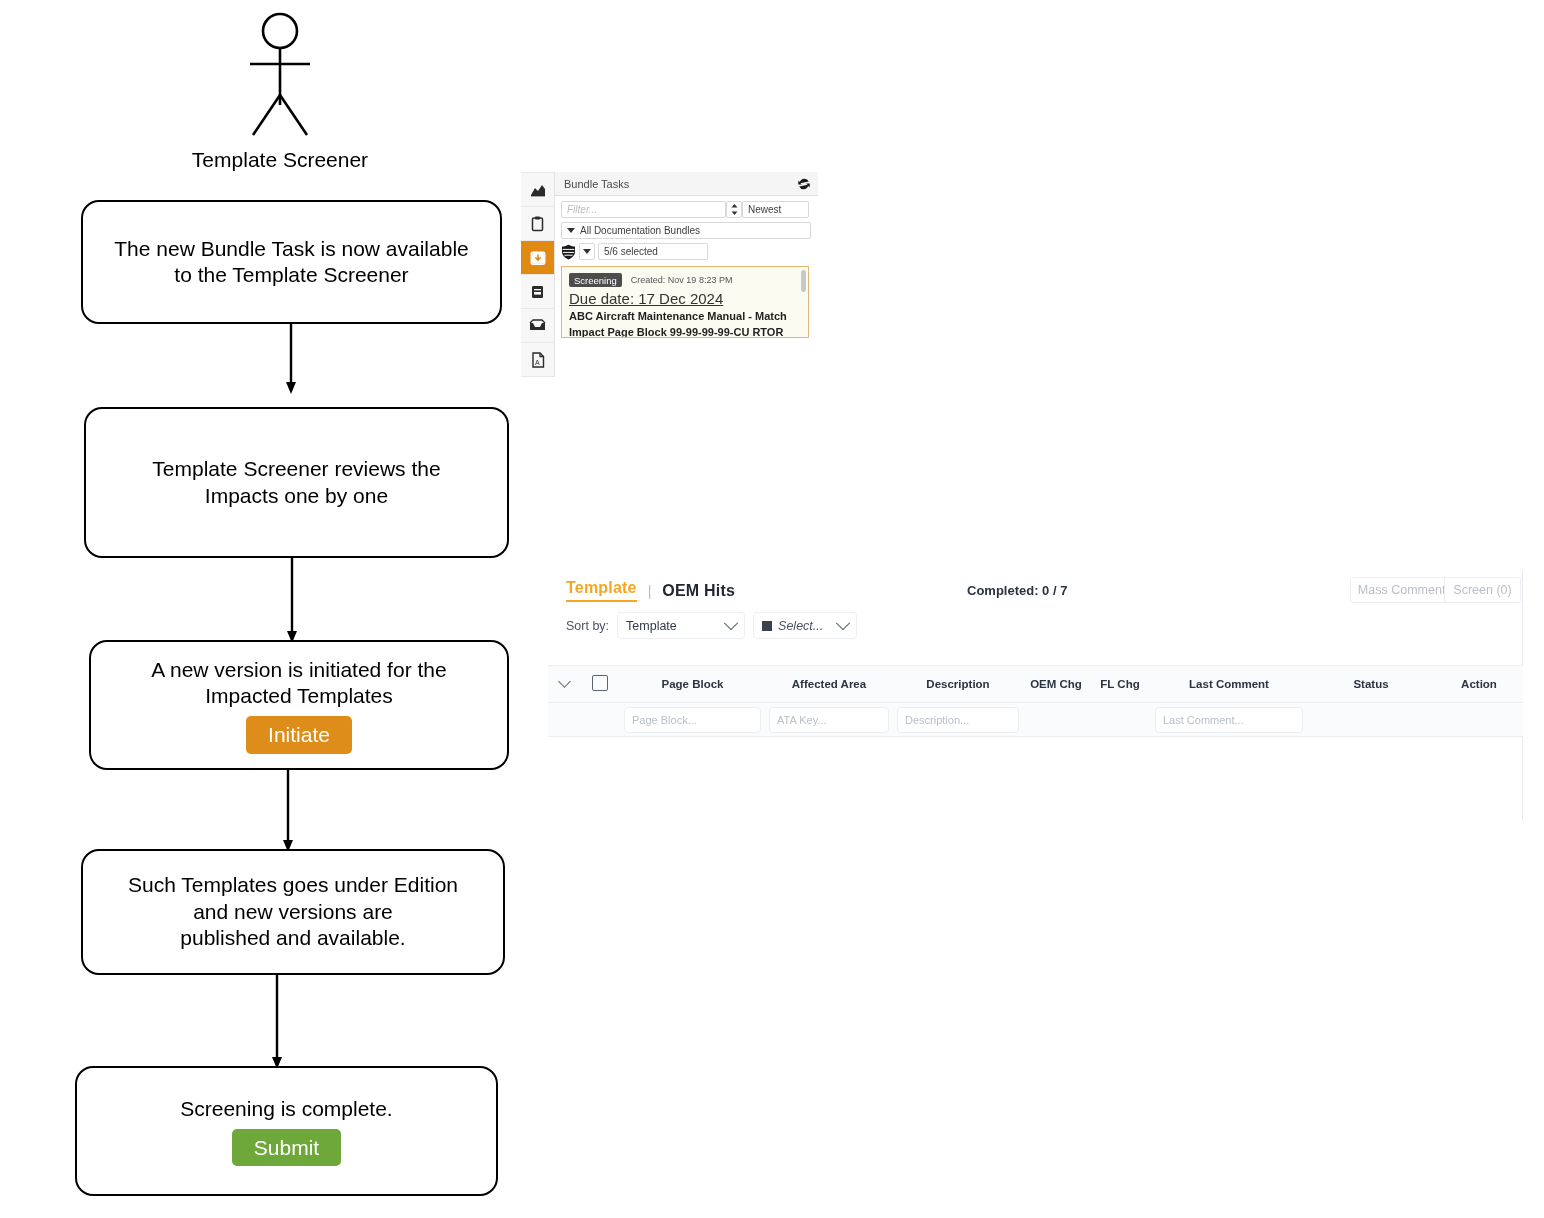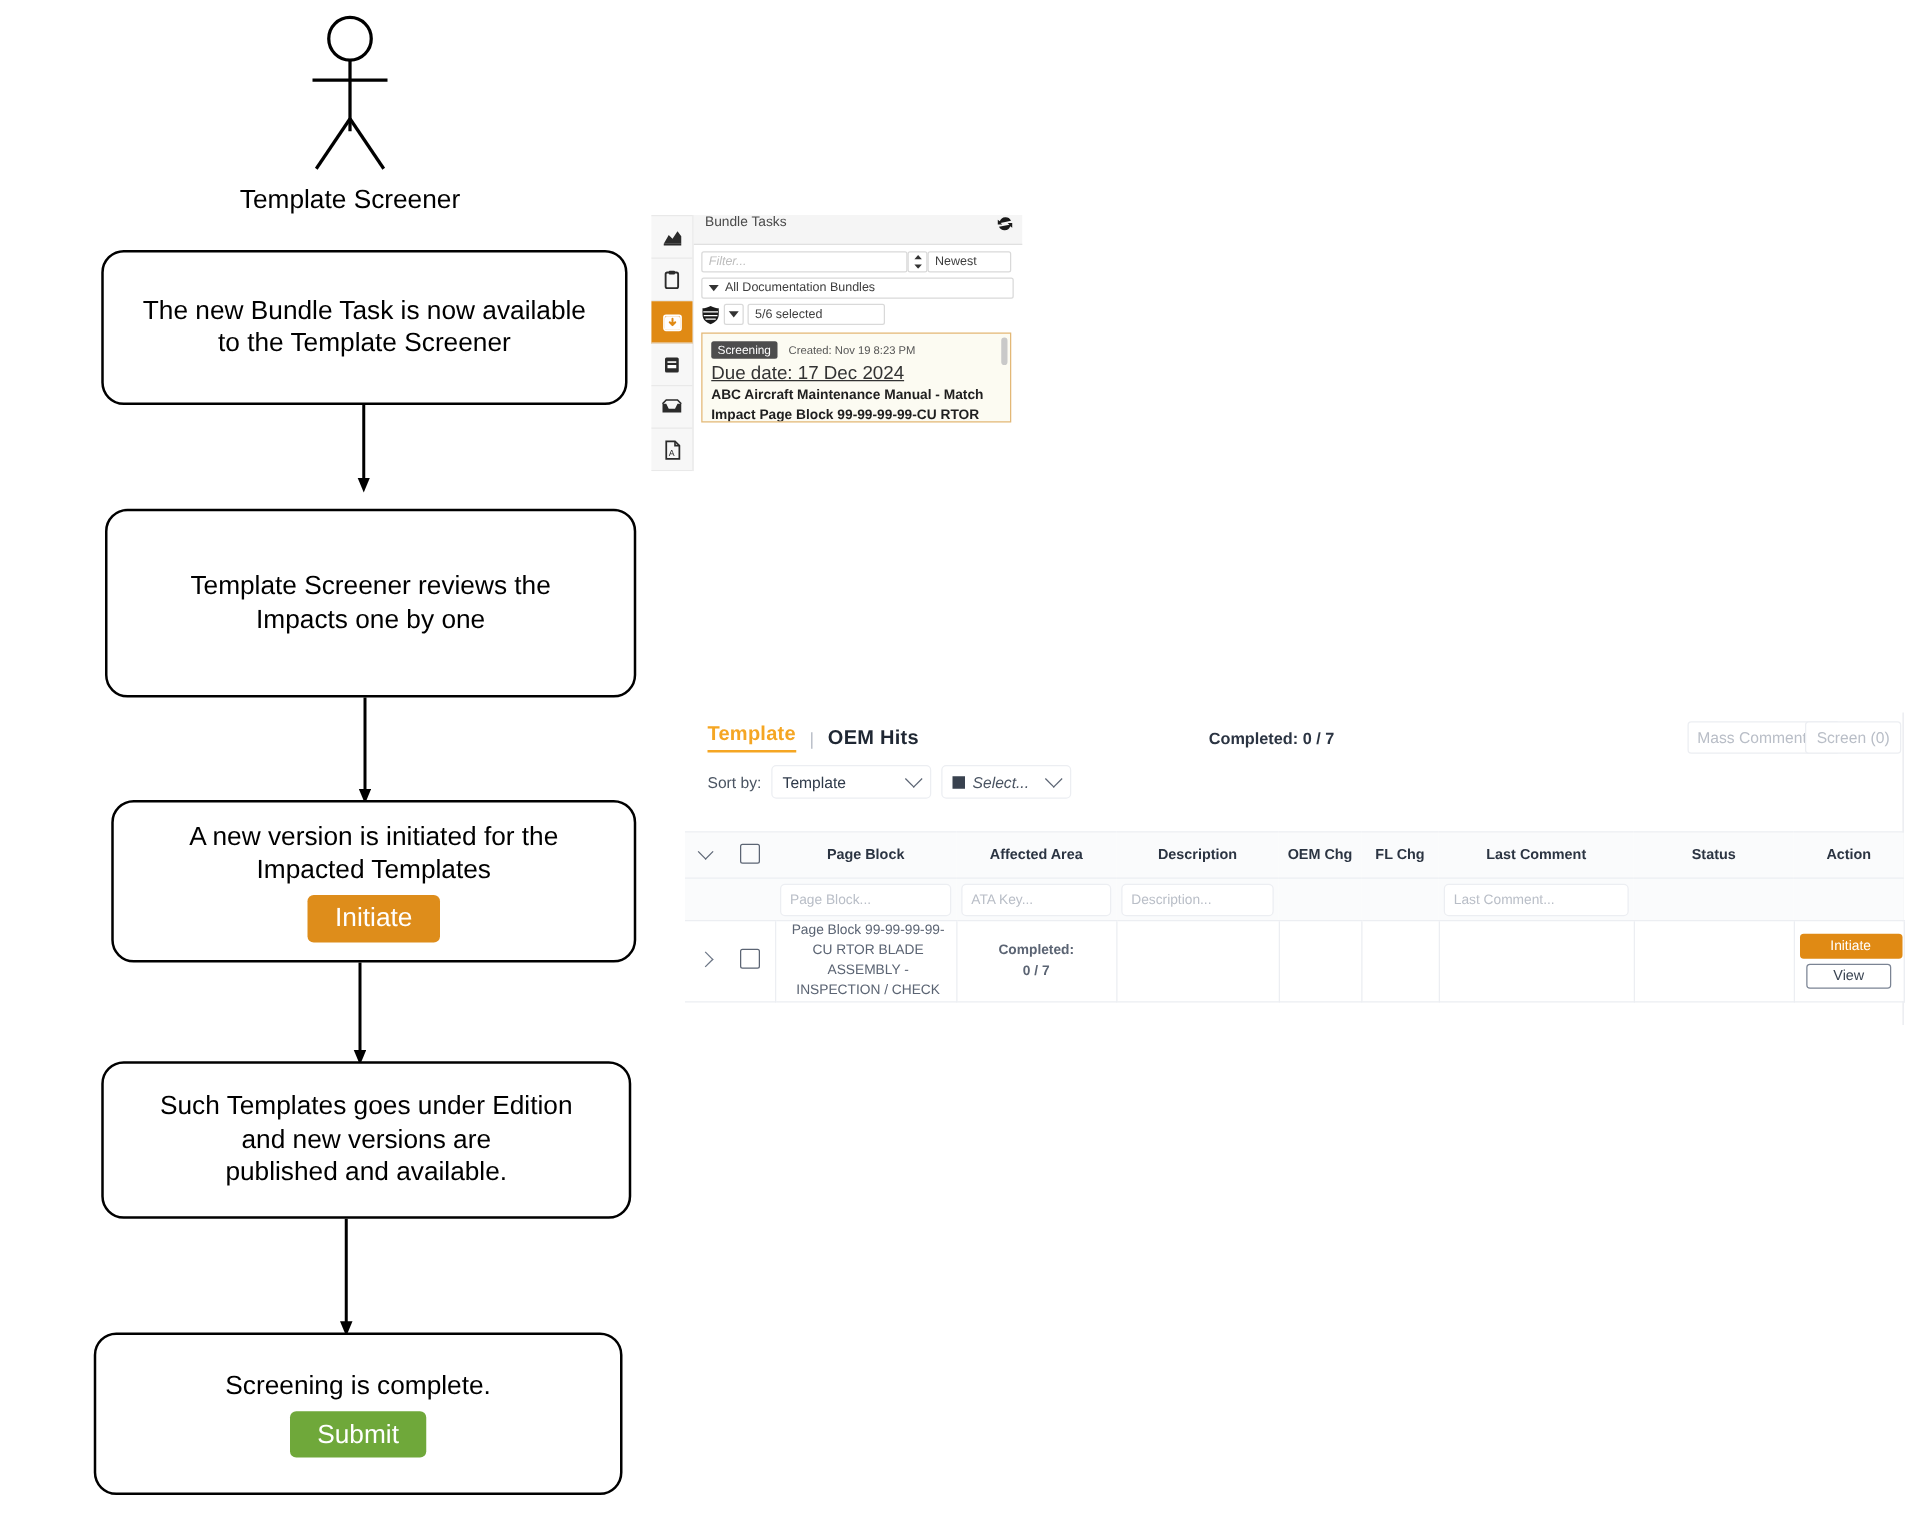--- a/index.html
+++ b/index.html
@@ -66,21 +66,21 @@
     height:33px;width:33px;display:flex;align-items:center;justify-content:center;
     border-bottom:1px solid #e9e9e9;
   }
   .rail-item:first-child{border-top:1px solid #e9e9e9;}
   .rail-item.active{background:#E08A14;}
   .rail-item svg{display:block;}
 
   #bundle-body{position:absolute;left:34px;top:0;right:0;height:205px;background:#fff;}
   #bundle-head{
     height:24px;background:#f5f5f5;border-bottom:1px solid #e0e0e0;
-    display:flex;align-items:flex-start;justify-content:space-between;
+    display:flex;align-items:center;justify-content:space-between;
     padding:0 7px 0 9px;box-sizing:border-box;
   }
   #bundle-head .t{font-size:11px;color:#4a4a4a;}
   .mini-input{
     border:1px solid #d9d9d9;background:#fff;border-radius:2px;
     height:17px;box-sizing:border-box;display:flex;align-items:center;
     padding:0 5px;font-size:10px;color:#3d3d3d;
   }
   .mini-input.ph{color:#bdbdbd;font-style:italic;}
   .row1{display:flex;gap:0;padding:5px 7px 0 6px;}
@@ -404,37 +404,17 @@
             <div class="fin">Description...</div>
           </td>
           <td></td>
           <td></td>
           <td>
             <div class="fin">Last Comment...</div>
           </td>
           <td></td>
           <td></td>
         </tr>
-        <tr class="data-row">
-          <td>
-            <span class="chev-r"></span>
-          </td>
-          <td>
-            <span class="chk"></span>
-          </td>
-          <td class="pb-cell">Page Block 99-99-99-99-CU RTOR BLADE ASSEMBLY - INSPECTION / CHECK</td>
-          <td class="aa-cell" style="white-space:pre-line;">Completed:
-0 / 7</td>
-          <td></td>
-          <td></td>
-          <td></td>
-          <td></td>
-          <td></td>
-          <td>
-            <div class="act-initiate">Initiate</div>
-            <div class="act-view">View</div>
-          </td>
-        </tr>
       </tbody>
     </table>
   </div>
 
 </div>
 
 </body></html>

